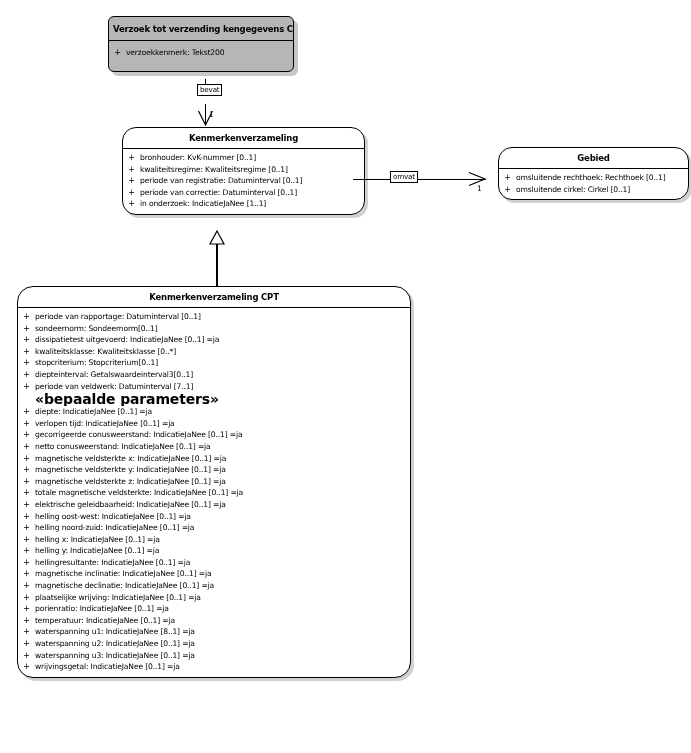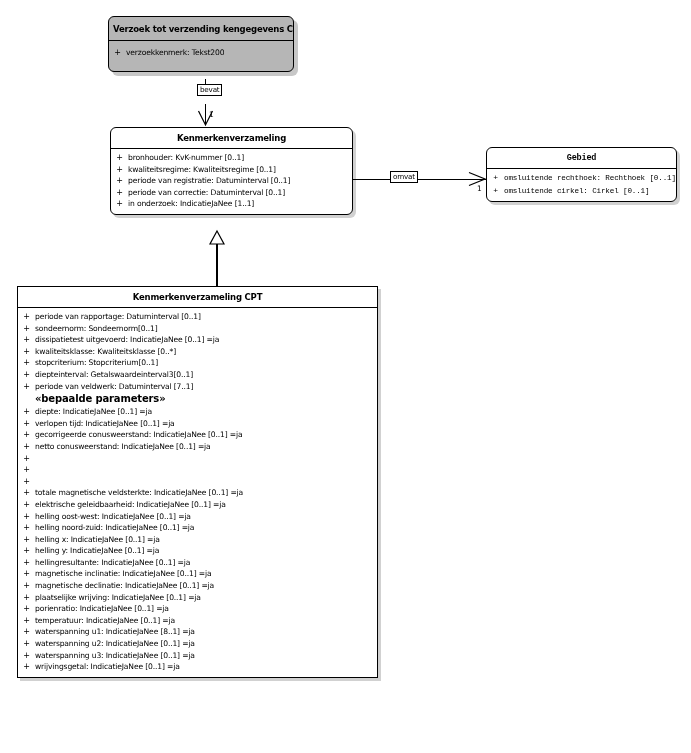--- a/index.html
+++ b/index.html
@@ -28,21 +28,22 @@
     border: 1px solid #000000;
     background: #ffffff;
     box-shadow: 3px 3px 0 rgba(0,0,0,0.18);
   }
   .uml-box.shaded {
     background: #b6b6b6;
     border-radius: 6px;
     box-shadow: 4px 4px 0 rgba(0,0,0,0.22);
   }
   .uml-box.rounded {
-    border-radius: 6px;
+    border-radius: 14px;
+    margin-left: 12px;
   }
   .uml-title {
     text-align: center;
     font-weight: bold;
     font-size: 8.5px;
     letter-spacing: -0.2px;
     color: #000;
     padding: 5px 4px 5px 4px;
     border-bottom: 1px solid #000000;
     white-space: nowrap;
@@ -72,21 +73,21 @@
     min-width: 17px;
     text-align: center;
     font-size: 8px;
   }
   .attr-text {
     overflow: hidden;
   }
   .attr-row.stereotype {
     padding-left: 8px;
     font-weight: bold;
-    font-size: 10px;
+    font-size: 14px;
     line-height: 14px;
   }
   .attr-row.stereotype .attr-text { padding-left: 9px; }
 
   
   .conn-line {
     position: absolute;
     background: #000000;
   }
   .conn-v { width: 1px; }
@@ -165,40 +166,40 @@
     </div>
   </div>
 
   <div class="conn-line conn-h" style="left:353px; top:179px; width:133px;"></div>
   <div class="conn-label" style="left:390px; top:171px;">omvat</div>
   <svg class="arrow-svg" style="left:468px; top:171px;" width="20" height="18">
     <path d="M1,1.5 L17,8 L1,14.5" fill="none" stroke="#000" stroke-width="1.2"></path>
   </svg>
   <div class="mult-label" style="left:477px; top:184px;">1</div>
 
-  <div class="uml-box rounded" id="box-gebied" style="left:486px; top:147px; width:191px;font-family:Liberation Mono, monospace;">
+  <div class="uml-box rounded" id="box-gebied" style="left:486px; top:147px; width:191px;">
     <div class="uml-title">Gebied</div>
     <div class="uml-attrs">
       <div class="attr-row">
         <span class="attr-vis">+</span>
         <span class="attr-text">omsluitende rechthoek: Rechthoek [0..1]</span>
       </div>
       <div class="attr-row">
         <span class="attr-vis">+</span>
         <span class="attr-text">omsluitende cirkel: Cirkel [0..1]</span>
       </div>
     </div>
   </div>
 
   <div class="conn-line conn-v" style="left:216px; top:243px; width:1.5px; height:43px;"></div>
   <svg class="arrow-svg" style="left:209px; top:230px;" width="16" height="15">
     <path d="M8,1 L15,14 L1,14 Z" fill="#ffffff" stroke="#000" stroke-width="1.2"></path>
   </svg>
 
-  <div class="uml-box" id="box-kenmerkenverzameling-cpt" style="left:17px; top:286px; width:361px;">
+  <div class="uml-box" id="box-kenmerkenverzameling-cpt" style="left:17px; top:286px; width:394px;border-radius:16px;">
     <div class="uml-title">Kenmerkenverzameling CPT</div>
     <div class="uml-attrs">
 
       <div class="attr-row">
         <span class="attr-vis">+</span>
         <span class="attr-text">periode van rapportage: Datuminterval [0..1]</span>
       </div>
       <div class="attr-row">
         <span class="attr-vis">+</span>
         <span class="attr-text">sondeernorm: Sondeernorm[0..1]</span>
@@ -239,26 +240,29 @@
       <div class="attr-row">
         <span class="attr-vis">+</span>
         <span class="attr-text">gecorrigeerde conusweerstand: IndicatieJaNee [0..1] =ja</span>
       </div>
       <div class="attr-row">
         <span class="attr-vis">+</span>
         <span class="attr-text">netto conusweerstand: IndicatieJaNee [0..1] =ja</span>
       </div>
       <div class="attr-row">
         <span class="attr-vis">+</span>
-      </div>
-      <div class="attr-row">
-        <span class="attr-vis">+</span>
-      </div>
-      <div class="attr-row">
-        <span class="attr-vis">+</span>
+        <span class="attr-text">magnetische veldsterkte x: IndicatieJaNee [0..1] =ja</span>
+      </div>
+      <div class="attr-row">
+        <span class="attr-vis">+</span>
+        <span class="attr-text">magnetische veldsterkte y: IndicatieJaNee [0..1] =ja</span>
+      </div>
+      <div class="attr-row">
+        <span class="attr-vis">+</span>
+        <span class="attr-text">magnetische veldsterkte z: IndicatieJaNee [0..1] =ja</span>
       </div>
       <div class="attr-row">
         <span class="attr-vis">+</span>
         <span class="attr-text">totale magnetische veldsterkte: IndicatieJaNee [0..1] =ja</span>
       </div>
       <div class="attr-row">
         <span class="attr-vis">+</span>
         <span class="attr-text">elektrische geleidbaarheid: IndicatieJaNee [0..1] =ja</span>
       </div>
       <div class="attr-row">

